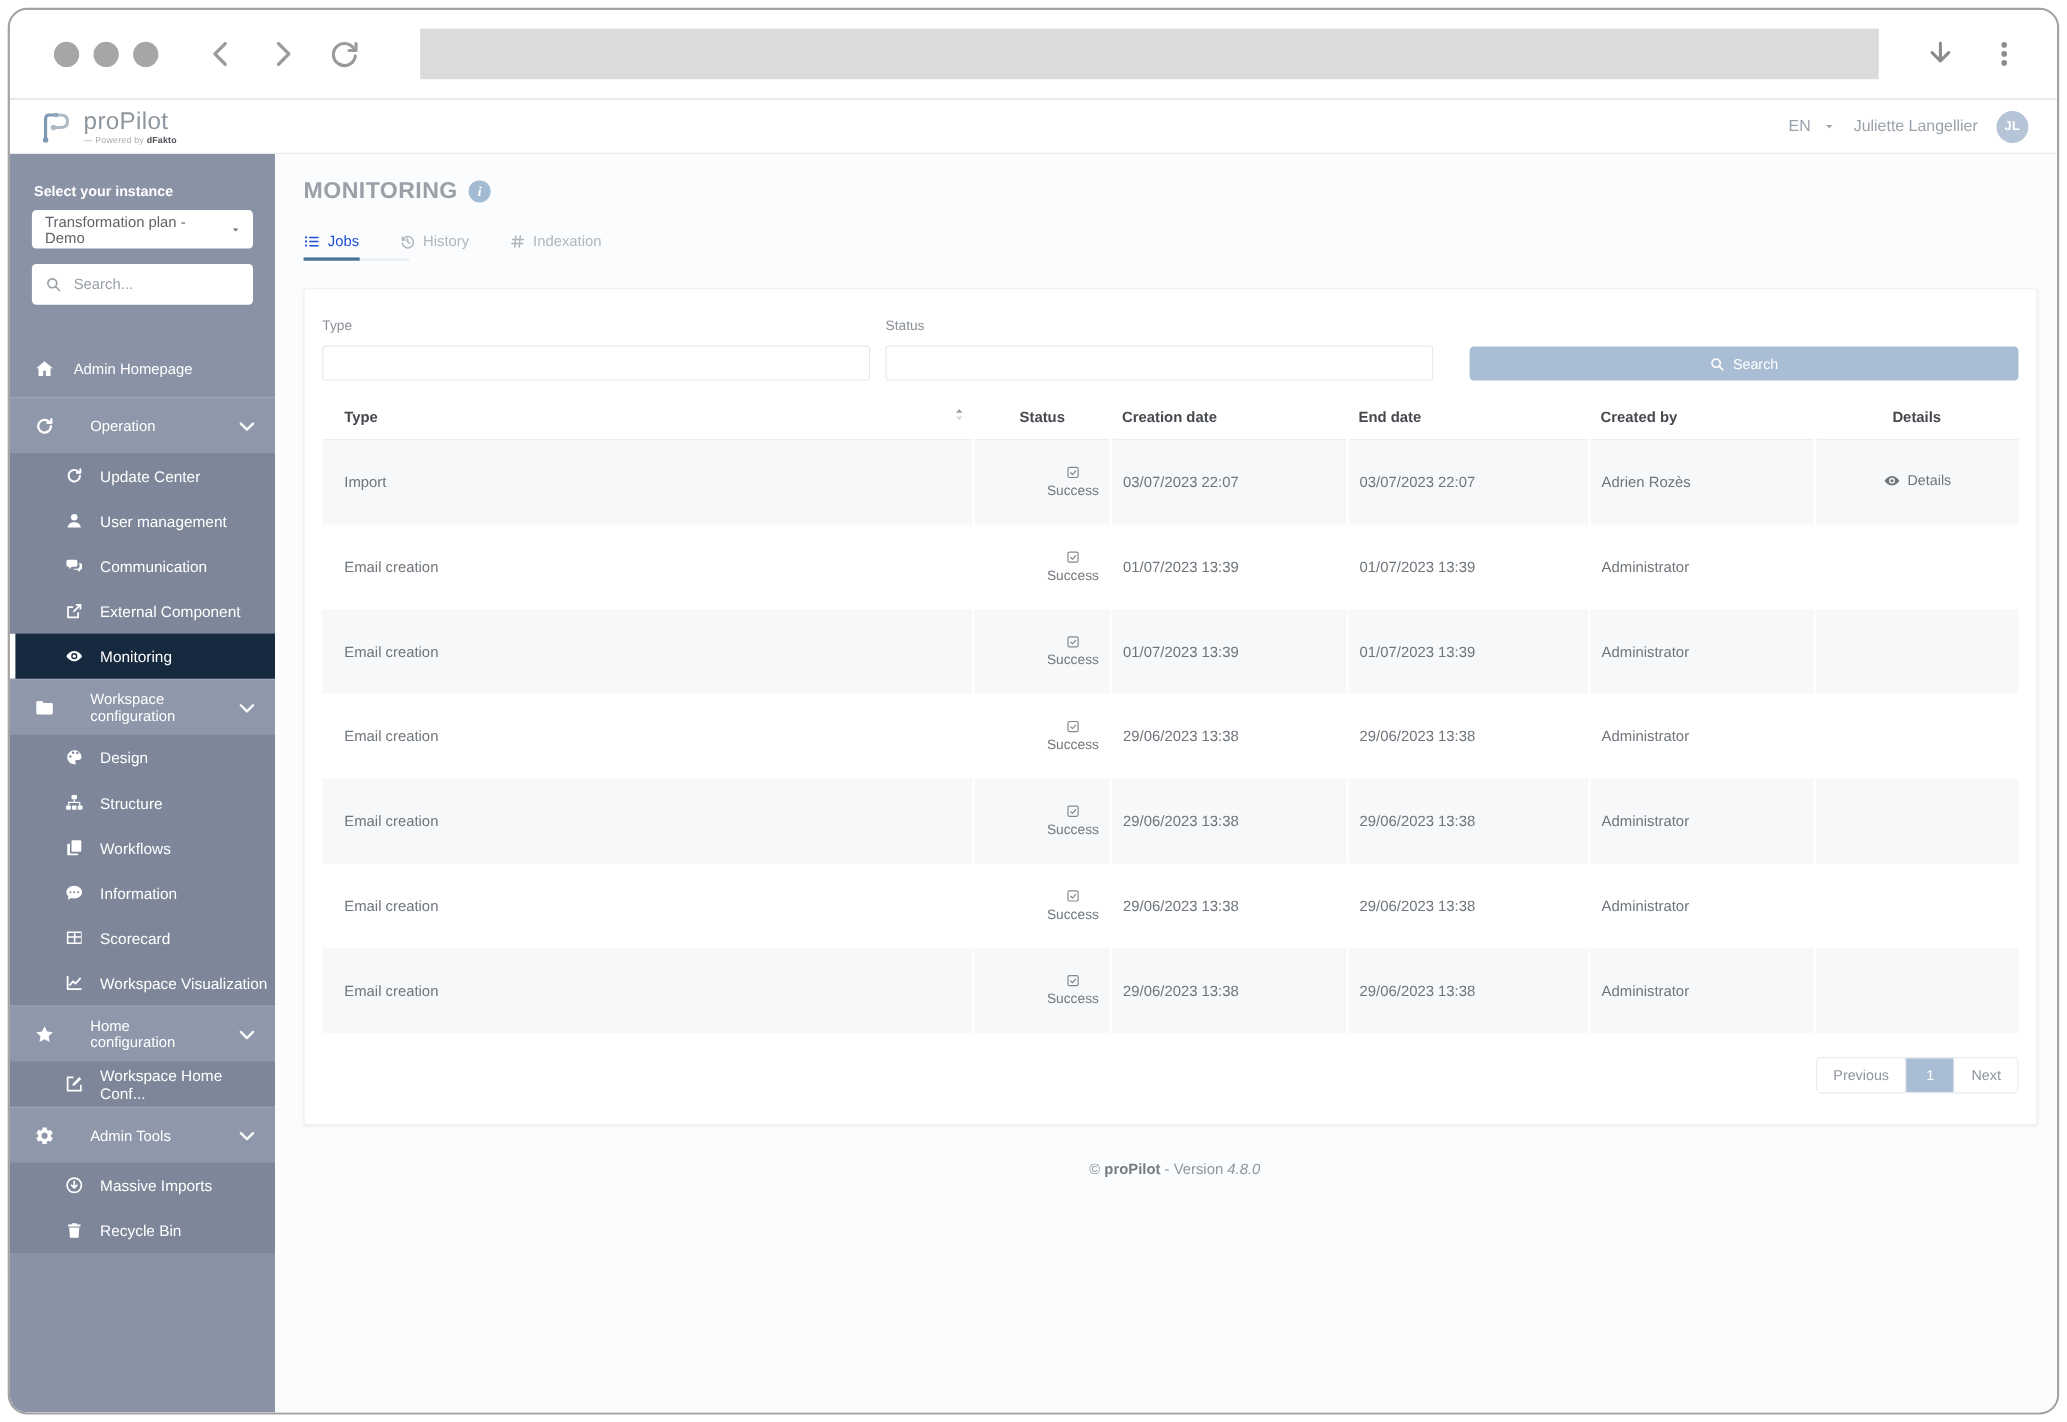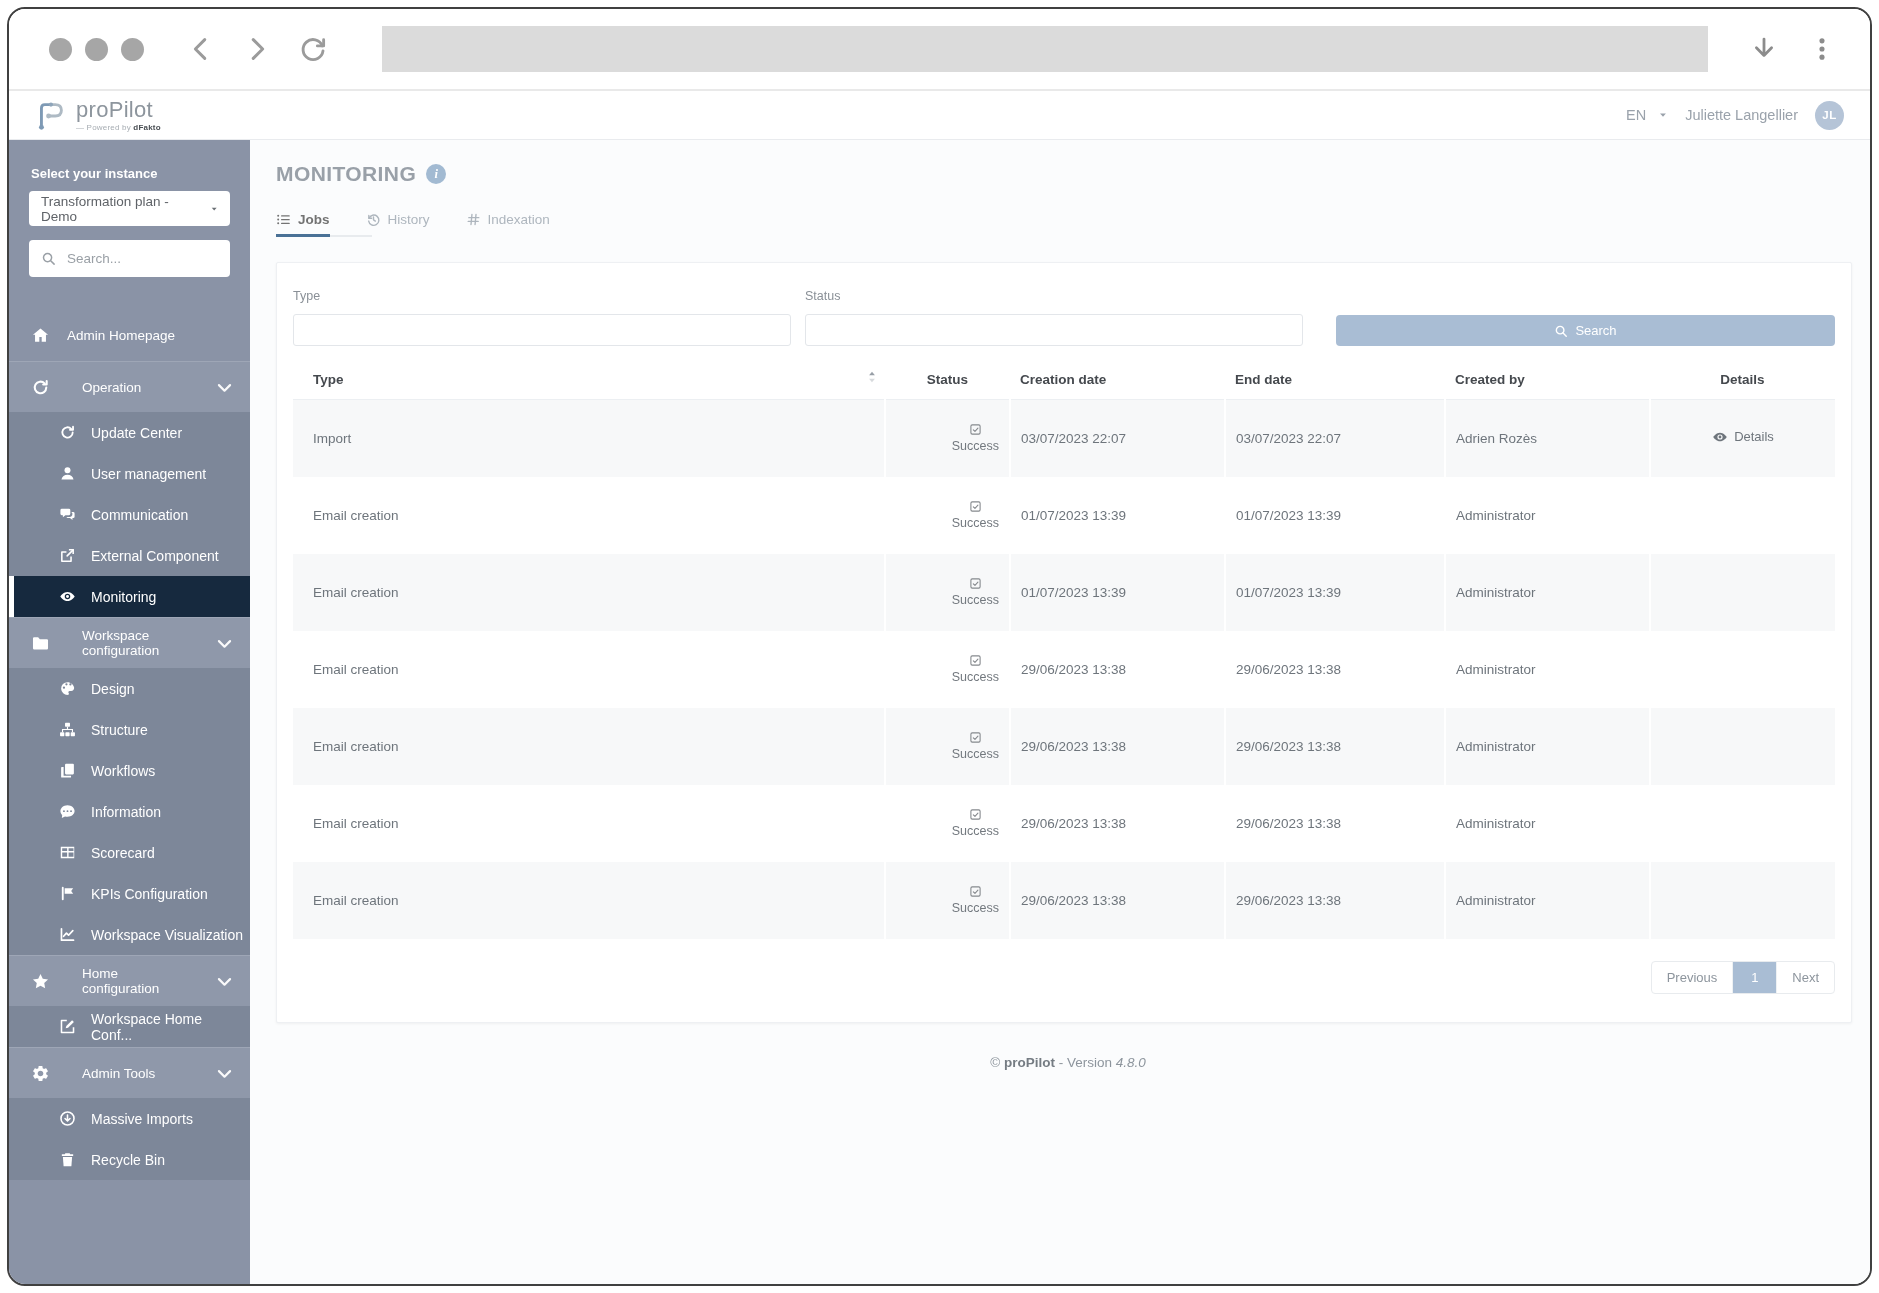--- a/index.html
+++ b/index.html
@@ -1,17 +1,17 @@
 <!DOCTYPE html>
 <html><head>
 <meta charset="utf-8">
 <style>
   html,body{margin:0;padding:0;}
   body{width:1879px;height:1293px;background:#fff;font-family:"Liberation Sans",sans-serif;position:relative;overflow:hidden;}
-  .frame{position:absolute;left:7px;top:7px;right:7px;bottom:7px;border:2px solid #404040;border-radius:18px;background:#fff;overflow:hidden;display:flex;flex-direction:column;}
+  .frame{position:absolute;left:7px;top:7px;right:7px;bottom:7px;border:2px solid #a3a3a3;border-radius:18px;background:#fff;overflow:hidden;display:flex;flex-direction:column;}
 
   
   .chrome{height:80px;display:flex;align-items:center;padding:0 34px 0 40px;border-bottom:2px solid #e9e9e9;flex:none;background:#fff;}
   .dots{display:flex;gap:13px;}
   .dot{width:23px;height:23px;border-radius:50%;background:#a6a6a6;}
   .chrome-nav{display:flex;align-items:center;gap:26px;margin-left:42px;color:#9b9b9b;}
   .chrome-ic{width:30px;height:30px;display:inline-flex;}
   .chrome-ic svg{width:100%;height:100%;}
   .urlbar{height:46px;background:#dbdbdb;flex:1;margin-left:54px;}
   .chrome-right{display:flex;align-items:center;gap:30px;margin-left:42px;color:#8c8c8c;}
@@ -58,21 +58,21 @@
 
   
   .main{flex:1;background:#fbfcfd;padding:22px 10px 0 26px;overflow:hidden;}
   .title-row{display:flex;align-items:center;gap:10px;}
   .page-title{font-size:21px;font-weight:bold;color:#99a0a8;letter-spacing:.4px;}
   .info-badge{width:20px;height:20px;border-radius:50%;background:#a2bad2;color:#fff;font-size:12.5px;font-weight:bold;font-style:italic;font-family:"Liberation Serif",serif;display:flex;align-items:center;justify-content:center;cursor:pointer;}
   .tabs{display:flex;gap:36px;margin-top:26px;position:relative;padding-bottom:10px;width:fit-content;}
   .tabs::after{content:"";position:absolute;left:0;bottom:0;width:96px;height:2px;background:#e8ebee;}
   .tab{display:flex;align-items:center;gap:7px;font-size:13.5px;color:#aeb6be;cursor:pointer;position:relative;}
   .tab .icn{width:15px;height:15px;}
-  .tab.active{color:#737373;font-weight:bold;}
+  .tab.active{color:#1d4ed8;font-weight:normal;}
   .tab.active::after{content:"";position:absolute;left:0;bottom:-10px;width:100%;height:3px;background:#4a7196;z-index:1;}
 
   .card{margin-top:25px;margin-right:8px;background:#fff;border:1px solid #eef0f3;box-shadow:0 1px 3px rgba(0,0,0,.05);border-radius:2px;padding:26px 16px 28px;}
   .filters{display:flex;align-items:flex-end;gap:14px;}
   .fgroup{display:flex;flex-direction:column;}
   .flabel{font-size:12.5px;color:#8a9097;margin-bottom:11px;}
   .finput{width:478px;height:30px;border:1px solid #e3e6ea;border-radius:3px;outline:none;padding:0 9px;font:inherit;font-size:13px;color:#555;background:#fff;}
   .search-btn{margin-left:auto;width:499px;height:31px;background:#a9bdd4;border:none;border-radius:4px;color:#fff;font-size:13px;display:flex;align-items:center;justify-content:center;gap:7px;cursor:pointer;font-family:inherit;}
   .search-btn .icn{width:14px;height:14px;}
 
@@ -329,29 +329,20 @@
             <div class="nav-sub">
               <span class="icn">
                 <svg viewBox="0 0 24 24" fill="currentColor" fill-rule="evenodd">
                   <path d="M2.5 4h19v16h-19zM4.5 6v4h7v-4zm9 0v4h7v-4zm-9 6v6h7v-6zm9 0v6h7v-6z"></path>
                 </svg>
               </span>
               <span class="lbl">Scorecard</span>
             </div>
             <div class="nav-sub">
               <span class="icn">
-                <svg viewBox="0 0 24 24" fill="currentColor">
-                  <rect x="4" y="2.5" width="2.6" height="19" rx="1.3"></rect>
-                  <path d="M8 4.5h12l-2.8 4L20 12.5H8z"></path>
-                </svg>
-              </span>
-              <span class="lbl">KPIs Configuration</span>
-            </div>
-            <div class="nav-sub">
-              <span class="icn">
                 <svg viewBox="0 0 24 24" fill="none" stroke="currentColor" stroke-width="2.4" stroke-linecap="round" stroke-linejoin="round">
                   <path d="M3.5 4v16h17"></path>
                   <path d="M6.5 14.5l4-4.5 3 3 6-6.5"></path>
                 </svg>
               </span>
               <span class="lbl">Workspace Visualization</span>
             </div>
           </div>
           <div class="nav-group">
             <span class="icn">

